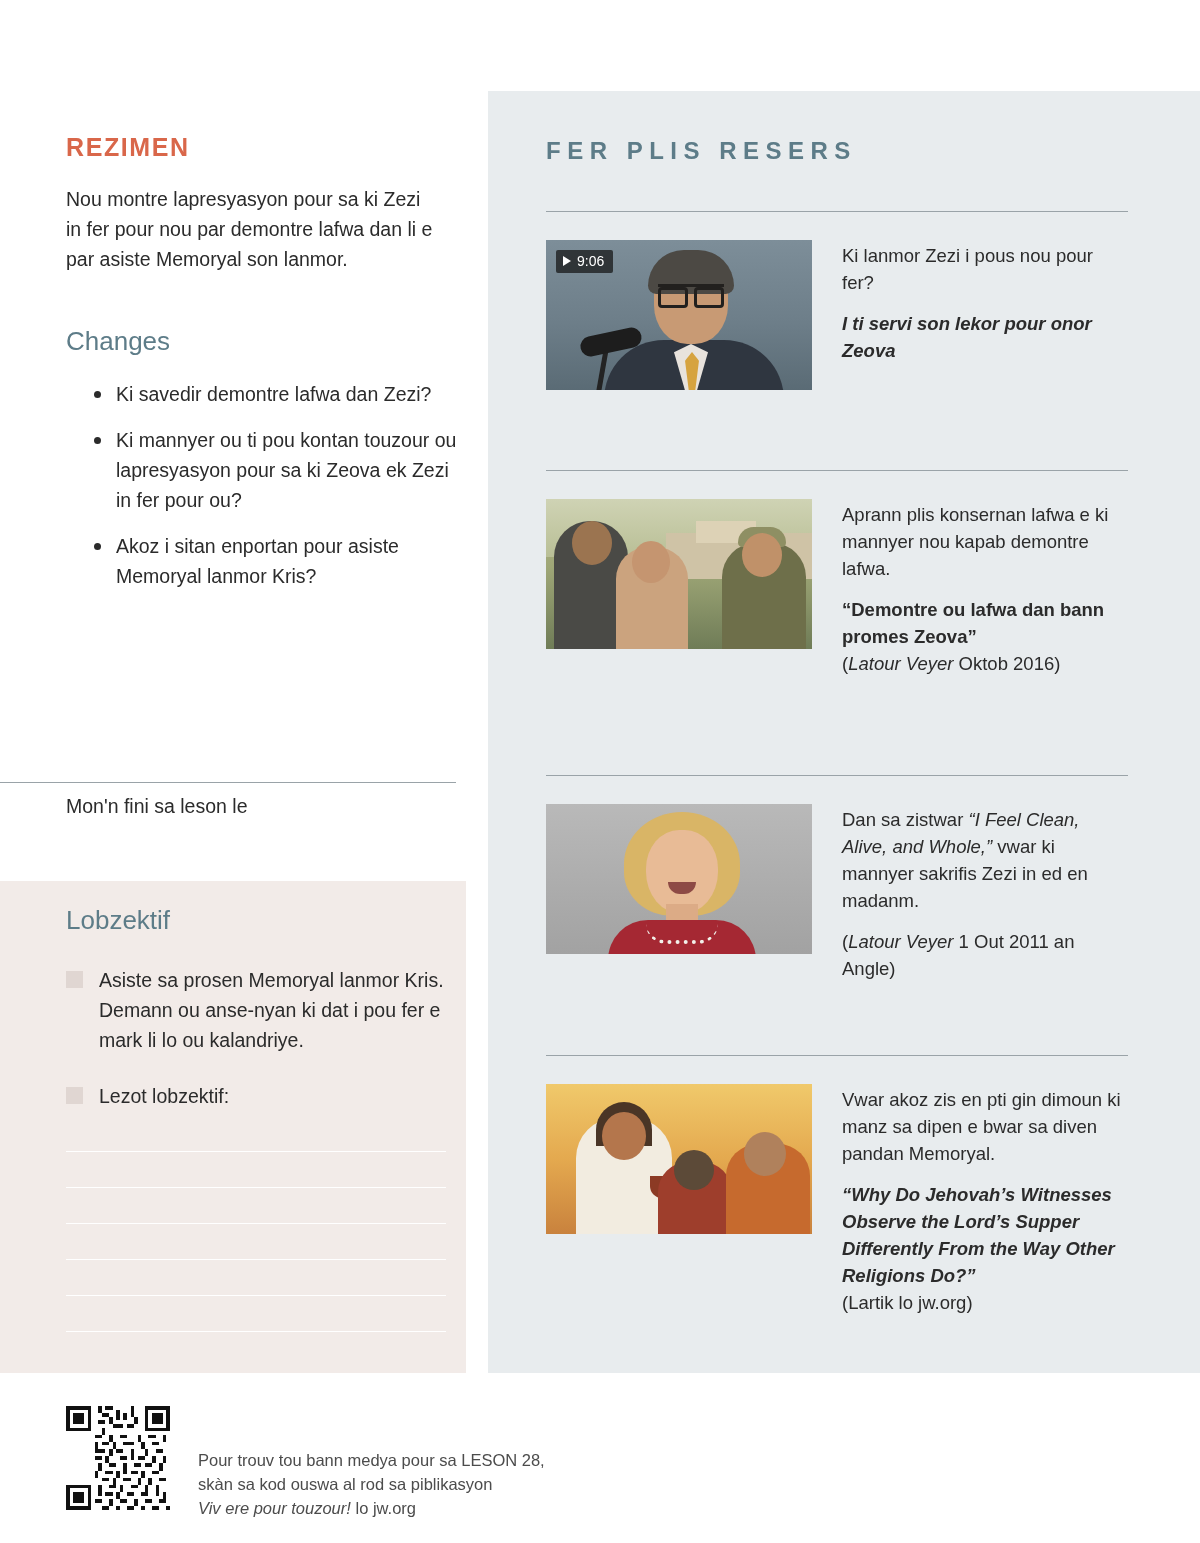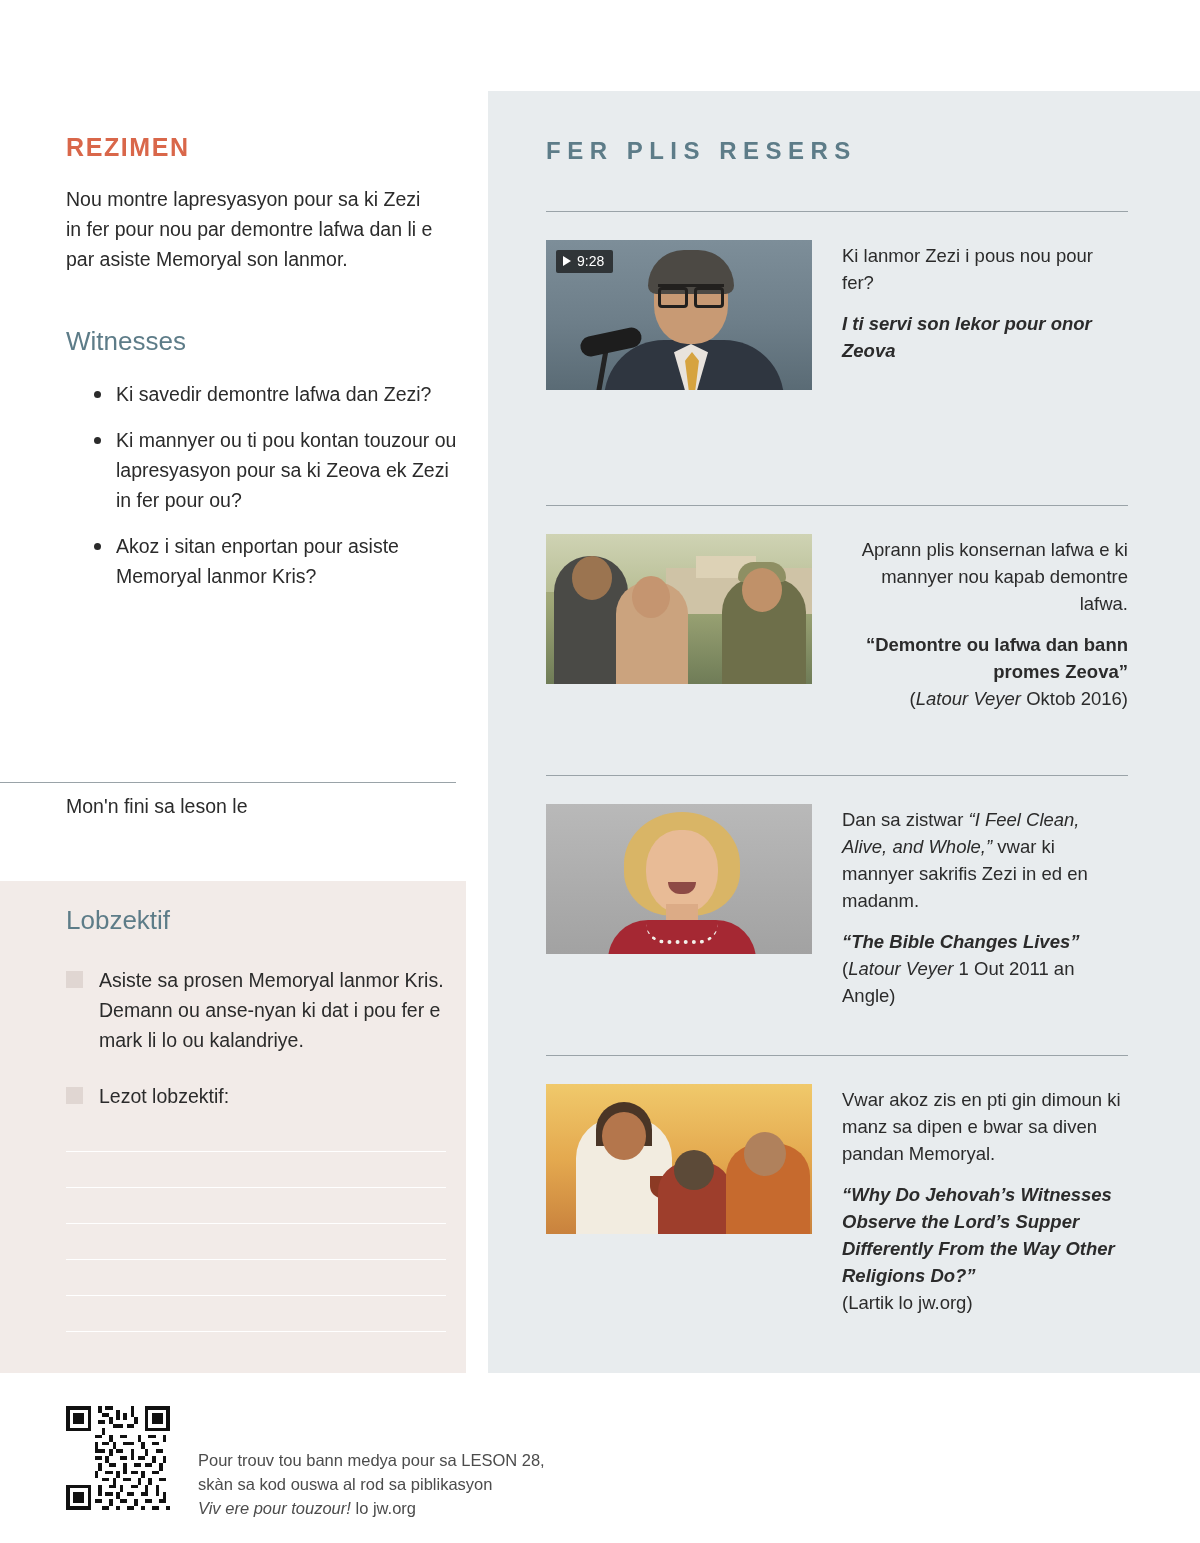--- a/index.html
+++ b/index.html
@@ -312,21 +312,21 @@
 <body>
 
 <div class="page">
 
   <div class="study-panel-bg"></div>
 
   <div class="left-col">
     <div class="rezimen-title">REZIMEN</div>
     <p class="rezimen-body">Nou montre lapresyasyon pour sa ki Zezi in fer pour nou par demontre lafwa dan li e par asiste Memoryal son lanmor.</p>
 
-    <div class="revizyon-title">Witnesses</div>
+    <div class="revizyon-title">Changes</div>
     <ul class="revizyon-list">
       <li>Ki savedir demontre lafwa dan Zezi?</li>
       <li>Ki mannyer ou ti pou kontan touzour ou lapresyasyon pour sa ki Zeova ek Zezi in fer pour ou?</li>
       <li>Akoz i sitan enportan pour asiste Memoryal lanmor Kris?</li>
     </ul>
   </div>
 
   <div class="finish-rule"></div>
   <div class="finish-text">Mon'n fini sa leson le</div>
 
@@ -362,31 +362,31 @@
         <div class="body"></div>
         <div class="head"></div>
         <div class="hair"></div>
         <div class="glasses"></div>
         <div class="shirt"></div>
         <div class="tie"></div>
         <div class="stand"></div>
         <div class="mic"></div>
         <div class="video-badge">
           <span class="play-tri"></span>
-          <span>9:28</span>
+          <span>9:06</span>
         </div>
       </div>
       <div class="entry-text">
         <p class="lead">Ki lanmor Zezi i pous nou pour fer?</p>
         <p class="cite-bi">I ti servi son lekor pour onor Zeova</p>
       </div>
     </div>
   </div>
 
-  <div class="entry" style="top:472px;text-align:right;">
+  <div class="entry" style="top:437px;">
     <div class="rule"></div>
     <div class="entry-row">
       <div class="thumb t2">
         <div class="sky"></div>
         <div class="wall"></div>
         <div class="wall2"></div>
         <div class="m1"></div>
         <div class="m1h"></div>
         <div class="m2"></div>
         <div class="m2h"></div>
@@ -408,21 +408,20 @@
       <div class="thumb t3">
         <div class="hair"></div>
         <div class="face"></div>
         <div class="smile"></div>
         <div class="neck"></div>
         <div class="dress"></div>
         <div class="pearls"></div>
       </div>
       <div class="entry-text">
         <p class="lead"><span>Dan sa zistwar </span><em>“I Feel Clean, Alive, and Whole,”</em><span> vwar ki mannyer sakrifis Zezi in ed en madanm.</span></p>
-        <p class="cite-bi">“The Bible Changes Lives”</p>
         <p class="src"><span>(</span><em>Latour Veyer</em><span> 1 Out 2011 an Angle</span><span>)</span></p>
       </div>
     </div>
   </div>
 
   <div class="entry" style="top:1022px;">
     <div class="rule"></div>
     <div class="entry-row">
       <div class="thumb t4">
         <div class="j"></div>

